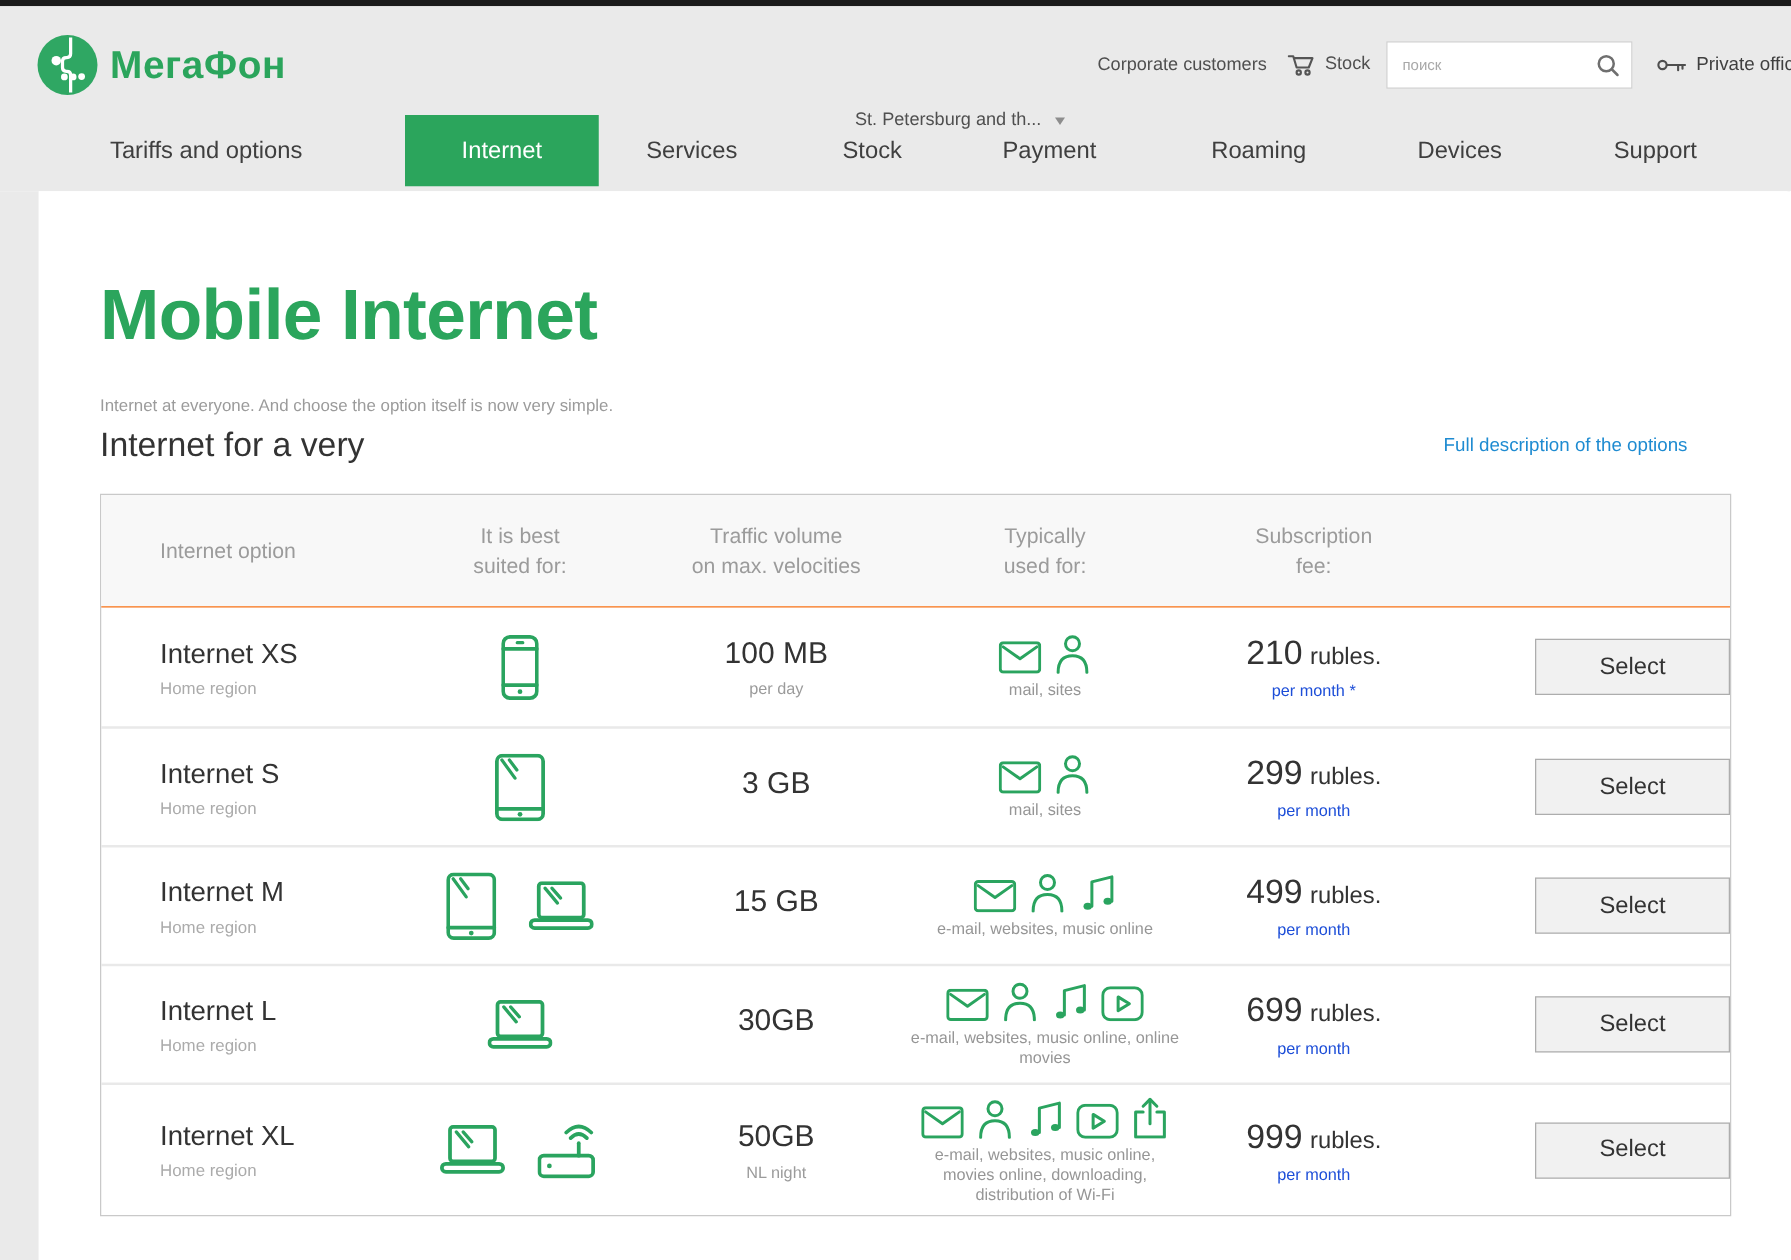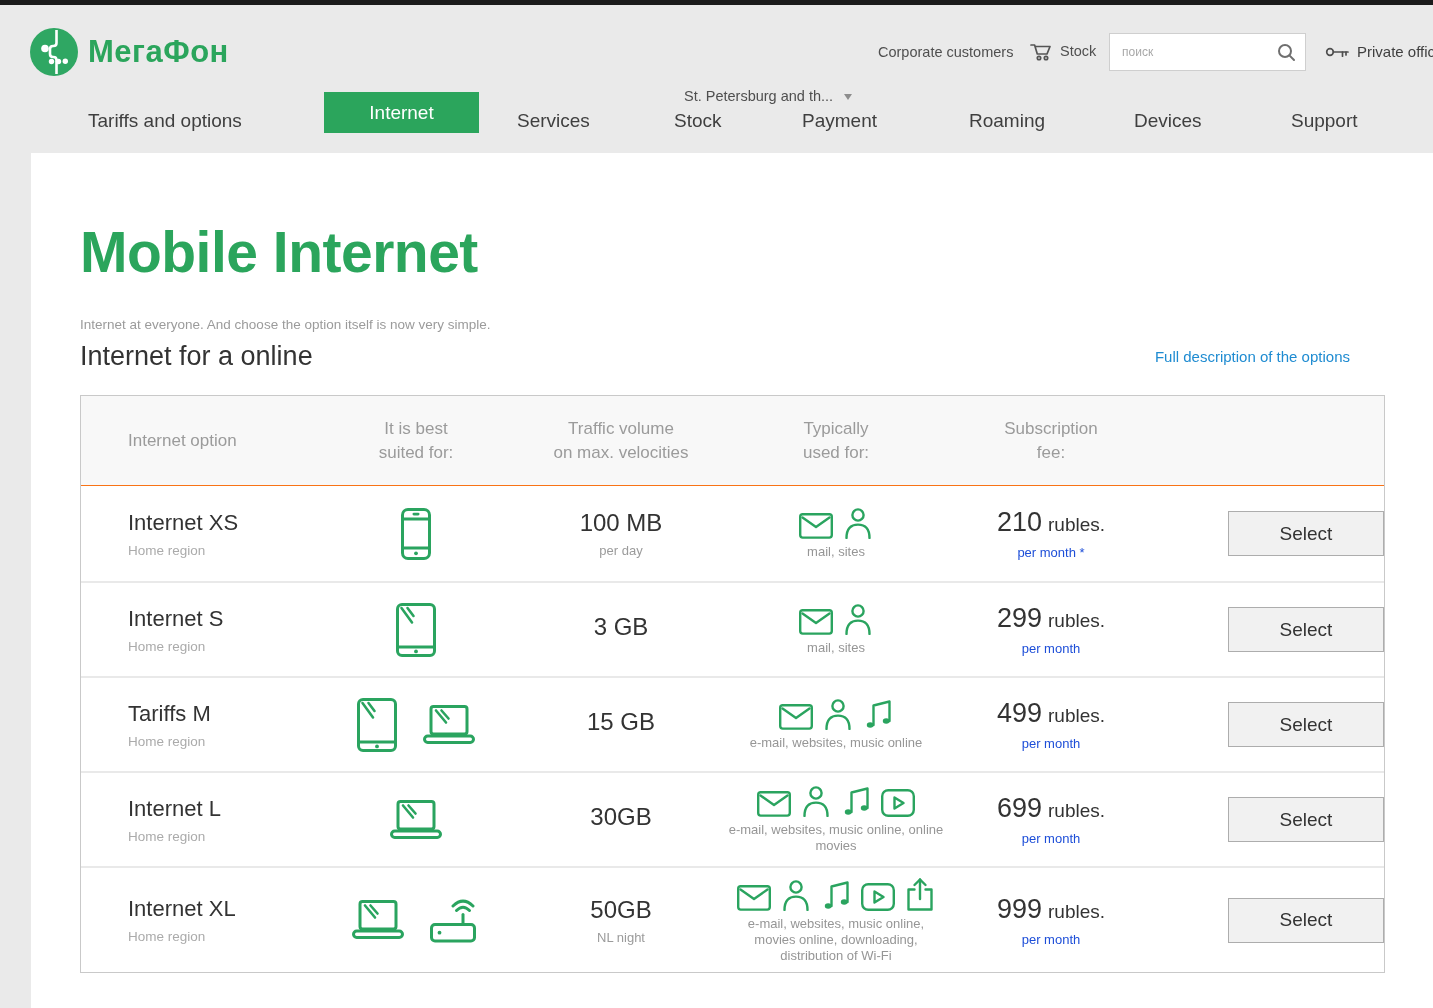--- a/index.html
+++ b/index.html
@@ -24,21 +24,21 @@
   .shop { left:1030px; top:36px; display:flex; align-items:center; gap:7px; }
   .search { position:absolute; left:1109px; top:28px; width:197px; height:38px; background:#fff; border:1px solid #cfcfcf; }
   .search input { position:absolute; left:0; top:0; width:100%; height:100%; border:none; outline:none; background:transparent; padding:0 36px 0 12px; font-size:12px; color:#333; font-family:"Liberation Sans", sans-serif; }
   .search input::placeholder { color:#a8a8a8; }
   .search .mag { position:absolute; right:9px; top:9px; cursor:pointer; }
   .private { left:1325px; top:38px; display:flex; align-items:center; gap:7px; font-size:15px; color:#3f3f3f; }
 
   
   .nav { position:absolute; left:0; top:90px; width:1433px; height:63px; }
   .nav-item { position:absolute; top:20px; font-size:19px; color:#3f3f3f; white-space:nowrap; cursor:pointer; }
-  .nav-active { position:absolute; top:2px; height:41px; background:#2ba55c; color:#fff; display:flex; align-items:center; justify-content:center; font-size:19px; cursor:pointer; }
+  .nav-active { position:absolute; top:2px; height:57px; background:#2ba55c; color:#fff; display:flex; align-items:center; justify-content:center; font-size:19px; cursor:pointer; }
   .n0 { left:88px; } .nA { left:324px; width:155px; } .n2 { left:517px; } .n3 { left:674px; }
   .n4 { left:802px; } .n5 { left:969px; } .n6 { left:1134px; } .n7 { left:1291px; }
 
   
   .content { position:absolute; left:31px; top:153px; width:1402px; bottom:0; background:#fff; }
   .page-title { position:absolute; left:49px; top:66px; font-size:57px; font-weight:bold; color:#2ba55c; letter-spacing:-0.5px; }
   .subtitle { position:absolute; left:49px; top:164px; font-size:13.5px; color:#9b9b9b; }
   .section-title { position:absolute; left:49px; top:188px; font-size:27px; color:#333; }
   .desc-link { position:absolute; right:83px; top:195px; font-size:15px; color:#1e8bd1; cursor:pointer; white-space:nowrap; }
 
@@ -137,21 +137,21 @@
   <span class="nav-item n3">Stock</span>
   <span class="nav-item n4">Payment</span>
   <span class="nav-item n5">Roaming</span>
   <span class="nav-item n6">Devices</span>
   <span class="nav-item n7">Support</span>
 </div>
 
 <div class="content">
   <h1 class="page-title">Mobile Internet</h1>
   <div class="subtitle">Internet at everyone. And choose the option itself is now very simple.</div>
-  <div class="section-title">Internet for a online</div>
+  <div class="section-title">Internet for a very</div>
   <a class="desc-link">Full description of the options</a>
 
   <div class="ptable">
     <div class="thead">
       <div class="c1 th">Internet option</div>
       <div class="c2 th">It is best
 suited for:</div>
       <div class="c3 th">Traffic volume
 on max. velocities</div>
       <div class="c4 th">Typically
@@ -248,21 +248,21 @@
         <div><span class="price-num">299</span><span class="price-unit">rubles.</span></div>
         <div class="price-note">per month</div>
       </div>
       <div class="c6">
           <button class="select-btn">Select</button>
         </div>
     </div>
 
     <div class="trow">
       <div class="c1">
-        <div class="opt-name">Tariffs M</div>
+        <div class="opt-name">Internet M</div>
         <div class="opt-region">Home region</div>
       </div>
       <div class="c2">
           <span class="icon">
             <svg width="40" height="54" viewBox="0 0 40 54" fill="none" stroke="#2aa45f" stroke-width="3" stroke-linecap="round" stroke-linejoin="round">
               <rect x="1.5" y="1.5" width="37" height="51" rx="4.5"></rect>
               <path d="M1.5 44 H38.5"></path>
               <circle cx="20" cy="48.4" r="1.9" fill="#2aa45f" stroke="none"></circle>
               <path d="M5.5 5 L16 19.5" stroke-width="2.6"></path>
               <path d="M11.5 5 L17.5 13" stroke-width="2.6"></path>

